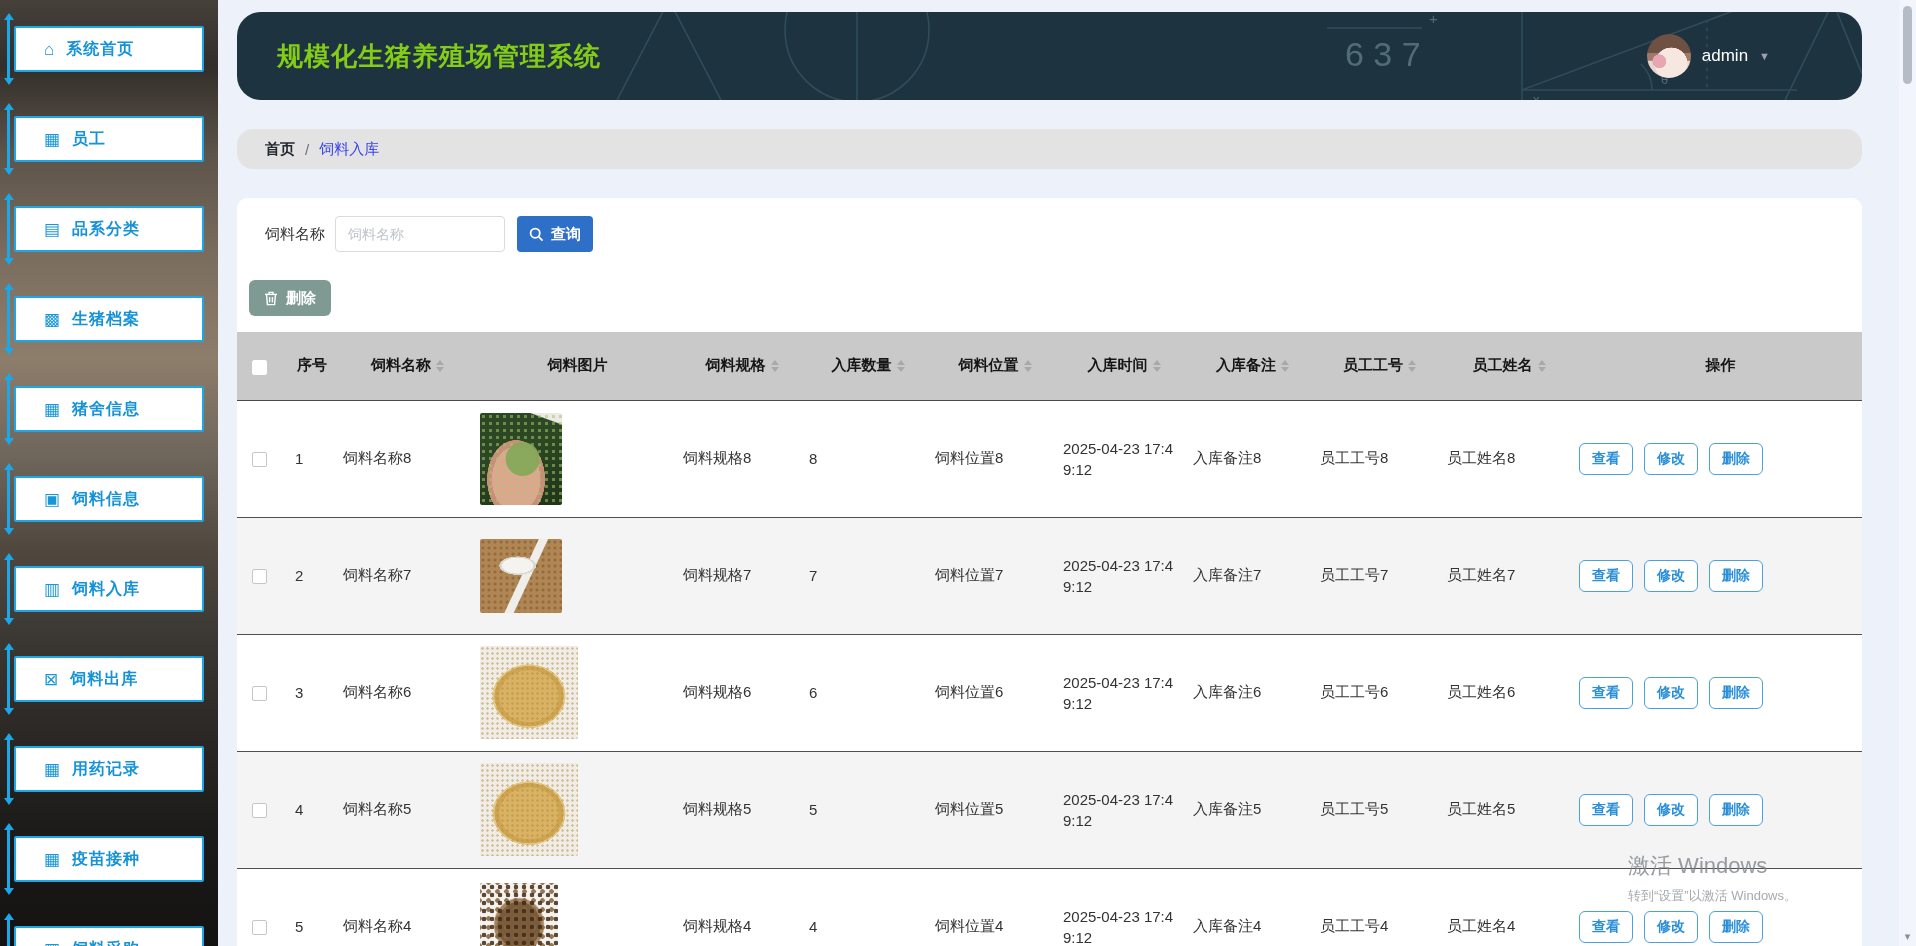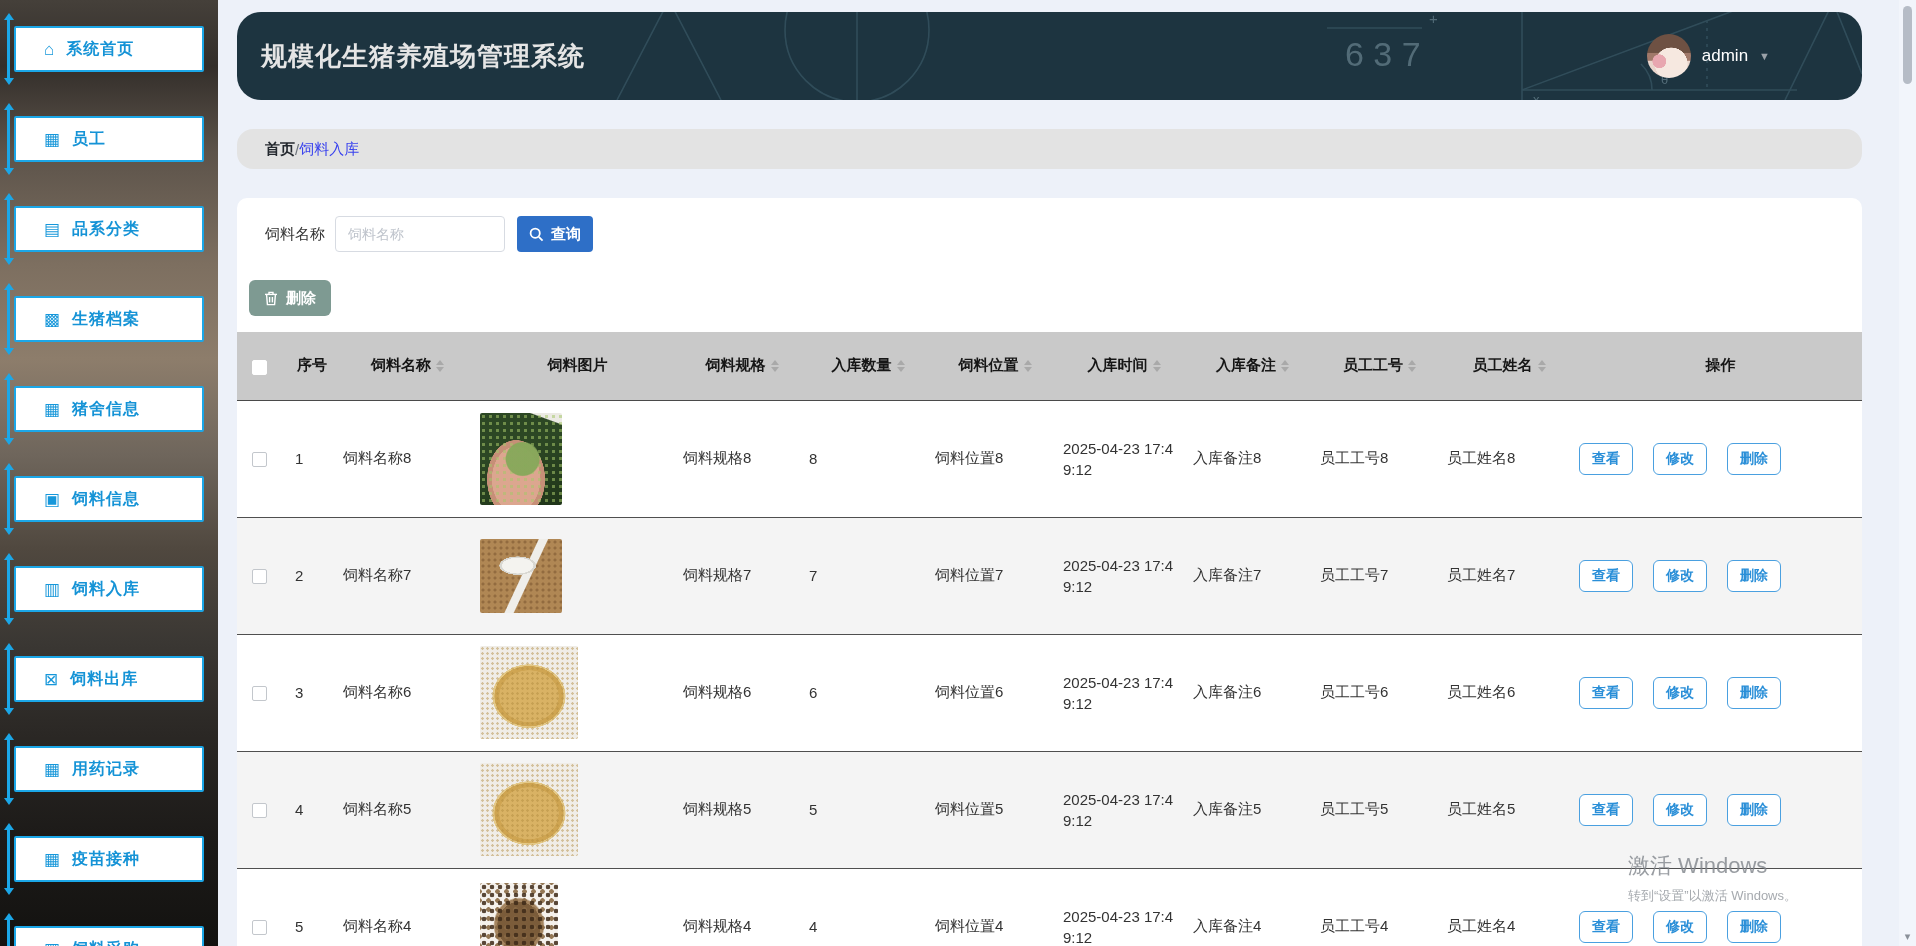--- a/index.html
+++ b/index.html
@@ -33,35 +33,35 @@
   .nav-icon[data-icon="box-out-icon"]::before   { content:"⊠"; }
   .nav-icon[data-icon="user-icon"]::before      { content:"☻"; }
   .nav-label { font-size:16px; font-weight:bold; color:#1593d6; letter-spacing:1px; white-space:nowrap; }
 
   
   .main { flex:1; padding:12px 54px 0 19px; position:relative; }
 
   .topbar { height:88px; background:#1d3440; border-radius:24px; position:relative; overflow:hidden; }
   .chalk { position:absolute; inset:0; width:100%; height:100%; opacity:.55; }
   .chalk text { font-family:"Liberation Sans", sans-serif; }
-  .page-title { position:absolute; left:24px; top:50%; transform:translateY(-50%);
-    color:#e5e5e5; font-size:26px; font-weight:bold; letter-spacing:1px; z-index:2; }
+  .page-title { position:absolute; left:40px; top:50%; transform:translateY(-50%);
+    color:#84cc16; font-size:26px; font-weight:bold; letter-spacing:1px; z-index:2; }
   .user { position:absolute; right:92px; top:50%; transform:translateY(-50%);
     display:flex; align-items:center; gap:11px; z-index:2; cursor:pointer; }
   .avatar { width:44px; height:44px; border-radius:50%; overflow:hidden;
     background:
       radial-gradient(circle at 28% 62%, #e8a7b0 0 16%, rgba(0,0,0,0) 17%),
       radial-gradient(circle at 55% 68%, #f6e8e0 0 42%, rgba(0,0,0,0) 43%),
       linear-gradient(180deg, #6e5143 0 42%, #a1796a 43% 60%, #e9d5cc 61% 100%); }
   .user-name { color:#ffffff; font-size:17px; }
   .caret-icon { color:#9aa1a8; font-size:11px; }
   .caret-icon::before { content:"▼"; }
 
   .breadcrumb { margin-top:29px; height:40px; background:#e3e3e3; border-radius:16px;
-    display:flex; align-items:center; padding-left:28px; font-size:15px; }
+    display:flex; align-items:center; padding-left:28px; gap:10px; font-size:15px; }
   .bc-home { font-weight:bold; color:#24292f; cursor:pointer; }
   .bc-sep { color:#6b7178; }
   .bc-current { color:#3a43ee; cursor:pointer; }
 
   .card { margin-top:29px; height:756px; background:#ffffff; border-radius:10px 10px 0 0; overflow:hidden; }
 
   .search-row { padding:18px 0 0 28px; display:flex; align-items:center; }
   .search-label { font-size:15px; color:#333333; margin-right:10px; }
   .search-input { width:170px; height:36px; border:1px solid #d7dbe2; border-radius:4px;
     padding:0 12px; font-size:14px; color:#333; outline:none; font-family:"Liberation Sans", sans-serif; }
@@ -119,21 +119,21 @@
     background-size:5px 5px, auto, auto; }
   .feed-img[data-image="brown-pellets"] { width:78px; height:88px;
     background-image:
       radial-gradient(circle, rgba(61,41,23,.85) 2px, rgba(0,0,0,0) 2.6px),
       radial-gradient(circle, rgba(138,106,69,.9) 2px, rgba(0,0,0,0) 2.6px),
       radial-gradient(closest-side at 50% 48%, #7b5c3a 0 55%, #a58560 56% 62%, rgba(0,0,0,0) 66%),
       linear-gradient(#f5f1ec 0 100%);
     background-size:8px 8px, 9px 9px, auto, auto;
     background-position:0 0, 4px 4px, 0 0, 0 0; }
 
-  .actions { display:flex; gap:20px; align-items:center; }
+  .actions { display:flex; gap:11px; align-items:center; }
   .btn-action { padding:6px 12px; background:#ffffff; border:1px solid #4aa0e0; border-radius:6px;
     color:#2a8fd8; font-size:14px; font-weight:bold; cursor:pointer; white-space:nowrap;
     font-family:"Liberation Sans", sans-serif; }
 
   
   .scrollbar { position:absolute; right:0; top:0; width:17px; height:100%; background:#f2f5fb; z-index:6; }
   .sb-thumb { position:absolute; top:6px; left:4px; width:9px; height:78px; background:#b6bcc6; border-radius:5px; cursor:pointer; }
   .sb-arrow { position:absolute; bottom:3px; width:100%; text-align:center; color:#8a9099; font-size:11px; cursor:pointer; }
   .sb-arrow::before { content:"▾"; }
 

